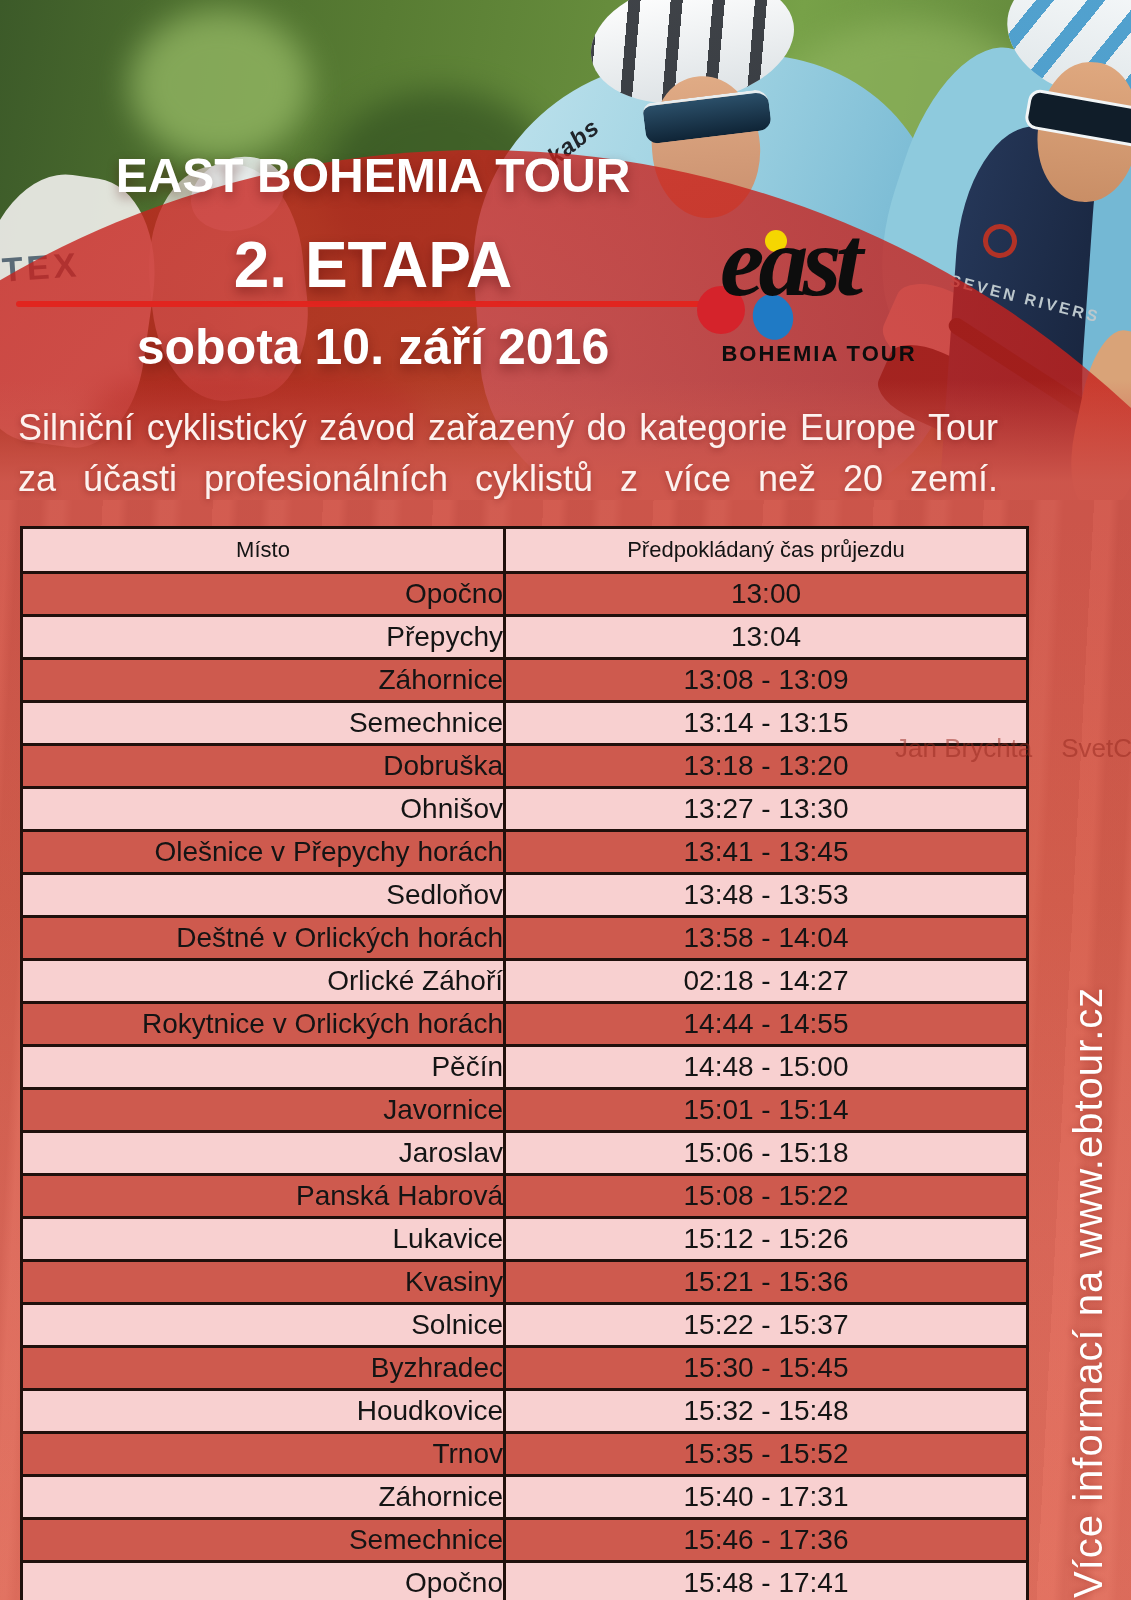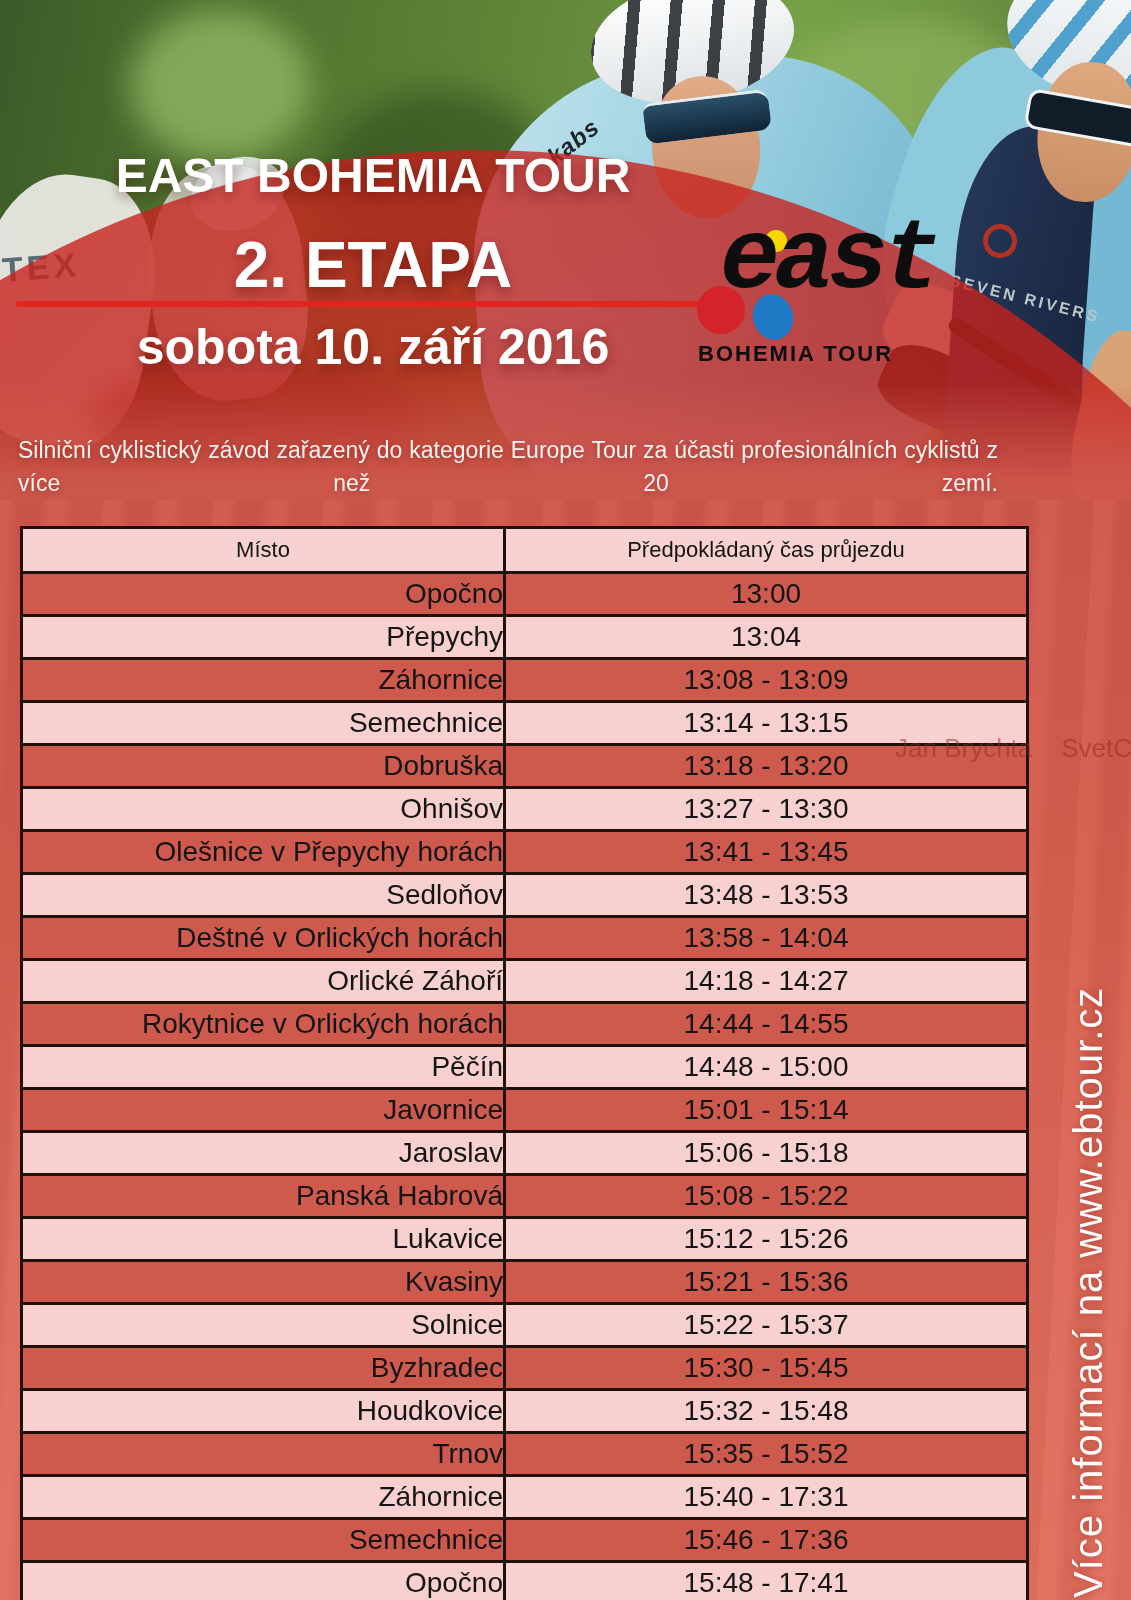--- a/index.html
+++ b/index.html
@@ -99,32 +99,32 @@
   
   .title-wrap{position:absolute;left:2px;top:0;width:742px;text-align:center;z-index:5;color:#ffffff;}
   .title1{position:absolute;left:0;top:148px;width:742px;font-size:48px;font-weight:bold;letter-spacing:0px;
           text-shadow:0 5px 12px rgba(70,0,0,.40);}
   .title2{position:absolute;left:0;top:228px;width:742px;font-size:64px;font-weight:bold;
           text-shadow:0 5px 12px rgba(70,0,0,.40);}
   .red-line{position:absolute;left:16px;top:301px;width:688px;height:6px;background:#e1251f;z-index:4;border-radius:3px;}
   .date-line{position:absolute;left:0;top:318px;width:742px;font-size:50px;font-weight:bold;
              text-shadow:0 5px 12px rgba(70,0,0,.40);}
   .description{position:absolute;left:18px;top:402px;width:980px;z-index:5;color:#fdf2ef;
-               font-size:23px;line-height:1.42;text-align:justify;text-align-last:justify;
-               text-shadow:0 2px 6px rgba(90,10,5,.35);margin-top:32px;}
+               font-size:36px;line-height:1.42;text-align:justify;text-align-last:justify;
+               text-shadow:0 2px 6px rgba(90,10,5,.35);}
 
   
   .logo{position:absolute;left:690px;top:210px;width:260px;height:170px;z-index:6;}
   .dot{position:absolute;border-radius:50%;}
   .dot-red{left:7px;top:76px;width:48px;height:48px;background:#d5232b;}
   .dot-yellow{left:75px;top:20px;width:22px;height:22px;background:#f5d601;}
   .dot-blue{left:63px;top:84px;width:40px;height:46px;background:#1f7ac5;transform:rotate(-15deg);}
   .logo-word{position:absolute;left:30px;top:-6px;font-size:100px;font-weight:bold;font-style:italic;
-             color:#0d0d0d;letter-spacing:-6px;font-family:Liberation Mono, monospace;}
-  .logo-sub{position:absolute;left:8px;top:131px;width:242px;font-size:22px;font-weight:bold;
+             color:#0d0d0d;letter-spacing:-6px;font-family:Liberation Serif, serif;}
+  .logo-sub{position:absolute;left:8px;top:131px;width:242px;text-align:center;font-size:22px;font-weight:bold;
             letter-spacing:2px;color:#0d0d0d;}
 
   
   .schedule{position:absolute;left:20px;top:526px;width:1006px;z-index:5;
             border-collapse:collapse;table-layout:fixed;font-size:28px;color:#141414;}
   .schedule col.c1{width:483px;}
   .schedule col.c2{width:523px;}
   .schedule th,.schedule td{border:3px solid #20100c;padding:0;height:40px;vertical-align:middle;}
   .schedule th{height:42px;font-weight:normal;font-size:22px;background:#f8d2d2;text-align:center;}
   .schedule td.place{text-align:right;padding-left:14px;}
@@ -248,21 +248,21 @@
         <tr class="row-light">
           <td class="place">Sedloňov</td>
           <td class="time">13:48 - 13:53</td>
         </tr>
         <tr class="row-dark">
           <td class="place">Deštné v Orlických horách</td>
           <td class="time">13:58 - 14:04</td>
         </tr>
         <tr class="row-light">
           <td class="place">Orlické Záhoří</td>
-          <td class="time">14:18 - 14:27</td>
+          <td class="time">02:18 - 14:27</td>
         </tr>
         <tr class="row-dark">
           <td class="place">Rokytnice v Orlických horách</td>
           <td class="time">14:44 - 14:55</td>
         </tr>
         <tr class="row-light">
           <td class="place">Pěčín</td>
           <td class="time">14:48 - 15:00</td>
         </tr>
         <tr class="row-dark">

